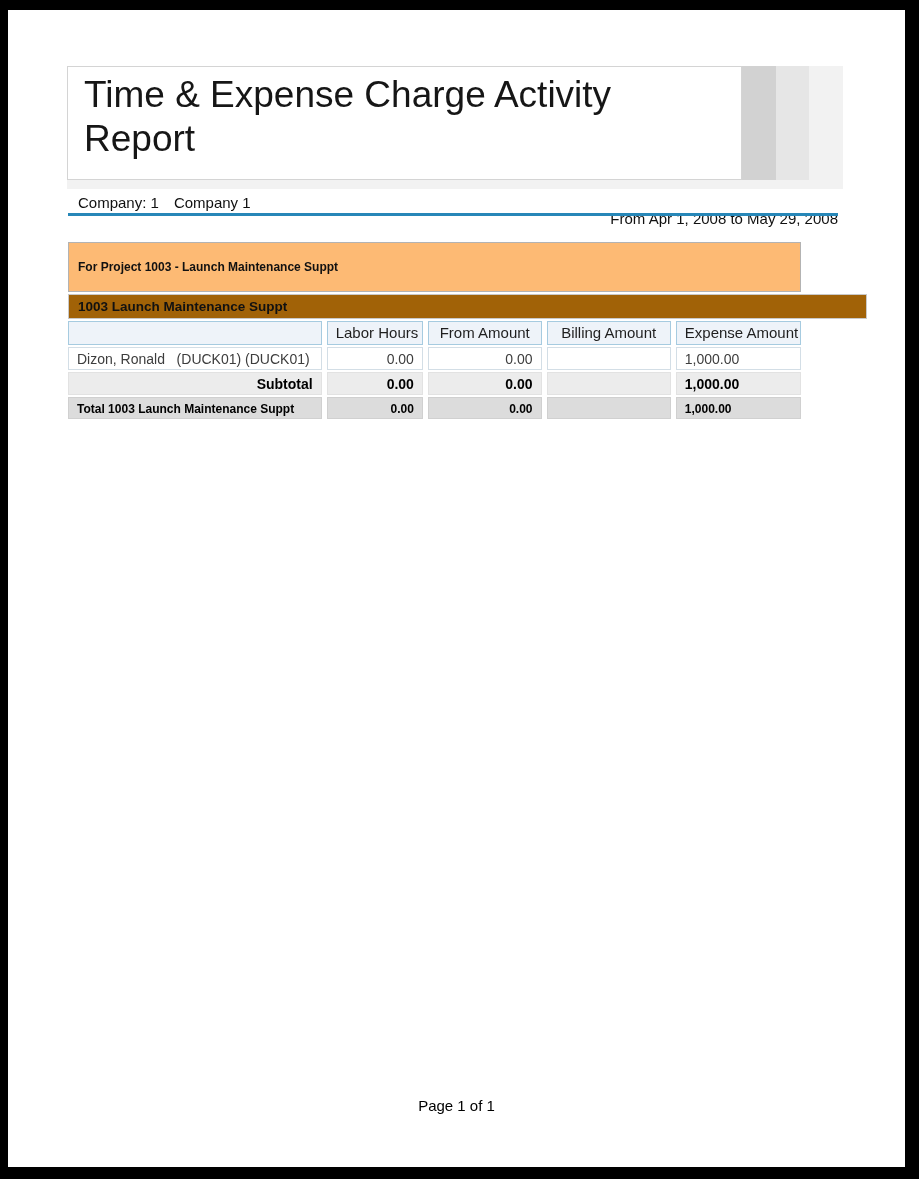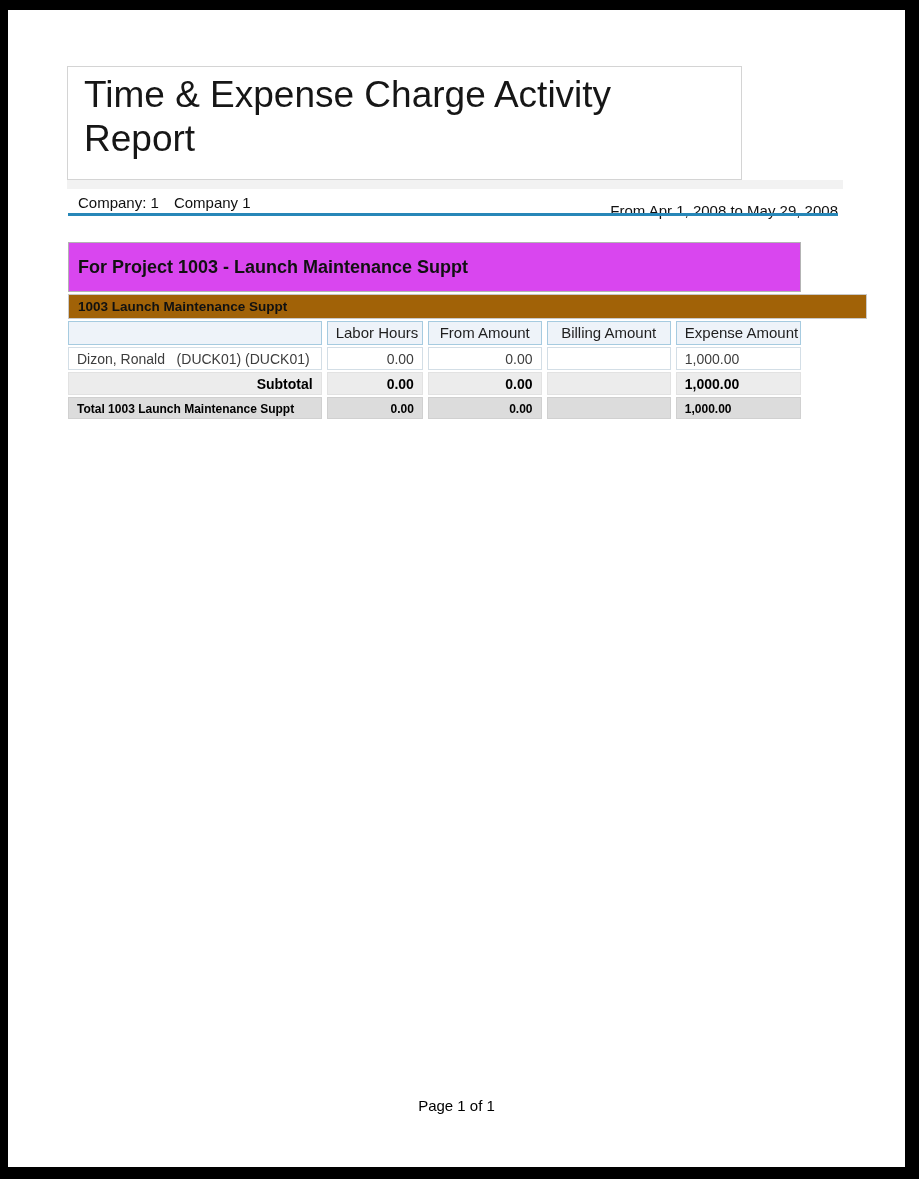--- a/index.html
+++ b/index.html
@@ -18,21 +18,20 @@
     width: 897px; height: 1157px;
     background: #ffffff;
   }
 
   
   .title-strip {
     position: absolute;
     left: 59px; top: 56px;
     width: 776px; height: 114px;
     display: flex;
-    align-items: flex-end;
   }
   .title-box {
     width: 675px; height: 114px;
     background: #ffffff;
     border: 1px solid #d4d4d4;
     padding: 6px 16px 0 16px;
     font-size: 37px;
     line-height: 1.2;
     color: #161616;
     overflow: hidden;
@@ -50,43 +49,43 @@
   
   .company-row {
     position: absolute;
     left: 60px; top: 184px;
     width: 770px; height: 19px;
     font-size: 15px;
     color: #111;
   }
   .company-left { position: absolute; left: 10px; top: 0; white-space: pre; }
   .company-name { margin-left: 15px; }
-  .date-right { position: absolute; right: 0; top: 8px; white-space: pre; }
+  .date-right { position: absolute; right: 0; top: 16px; white-space: pre; }
 
   .rule {
     position: absolute;
     left: 60px; top: 203px;
     width: 770px; height: 3px;
     background: #2787b8;
   }
 
   
   .report {
     position: absolute;
     left: 60px; top: 232px;
     width: 733px;
     color: #111;
   }
   .section-header {
     width: 733px; height: 50px;
-    background: #d946ef;
+    background: #fdba74;
     border: 1px solid #b3b3b3;
     display: flex; align-items: center;
     padding-left: 9px;
-    font-size: 18px; font-weight: bold;
+    font-size: 12px; font-weight: bold;
     margin-bottom: 2px;
   }
   .subheader {
     width: 799px; height: 25px;
     background: #a16207;
     border: 1px solid #c9c9c9;
     display: flex; align-items: center;
     padding-left: 9px;
     font-size: 13.5px; font-weight: bold;
     margin-bottom: 2px;

